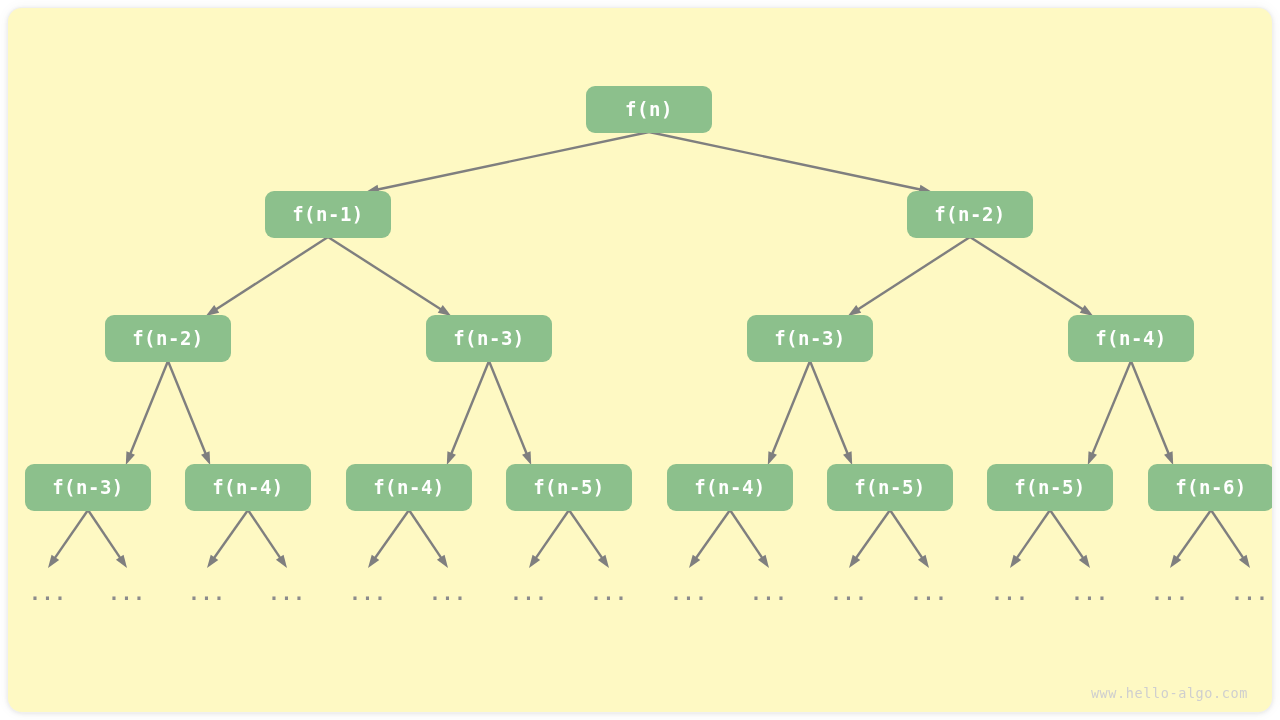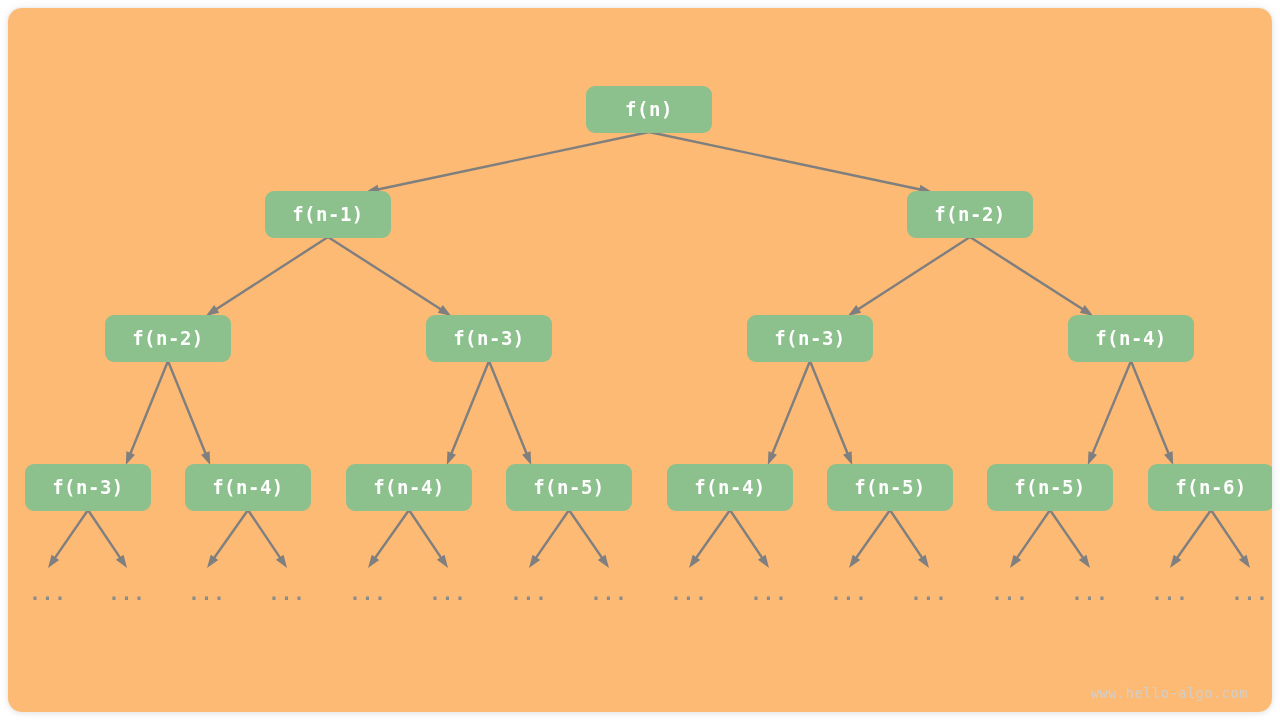--- a/index.html
+++ b/index.html
@@ -12,21 +12,21 @@
     overflow: hidden;
     font-family: "DejaVu Sans Mono", monospace;
   }
 
   #canvas-card {
     position: absolute;
     left: 8px;
     top: 8px;
     width: 1264px;
     height: 704px;
-    background: #fdba74;
+    background: #fef9c3;
     border-radius: 14px;
     box-shadow: 0 0 0 1px #f0f0f0, 0 1px 5px rgba(0,0,0,0.10), 0 0 14px rgba(0,0,0,0.05);
     overflow: hidden;
   }
 
   #tree-svg {
     position: absolute;
     left: 0;
     top: 0;
     width: 1280px;

